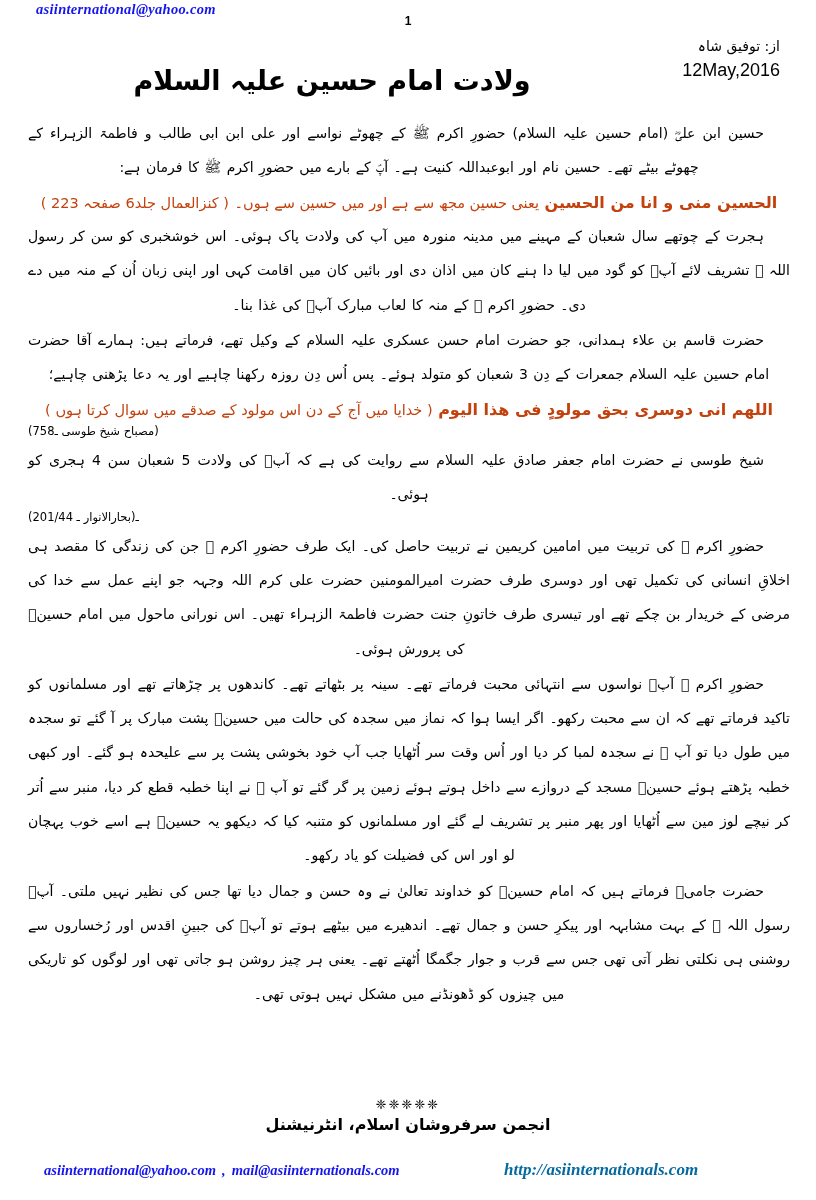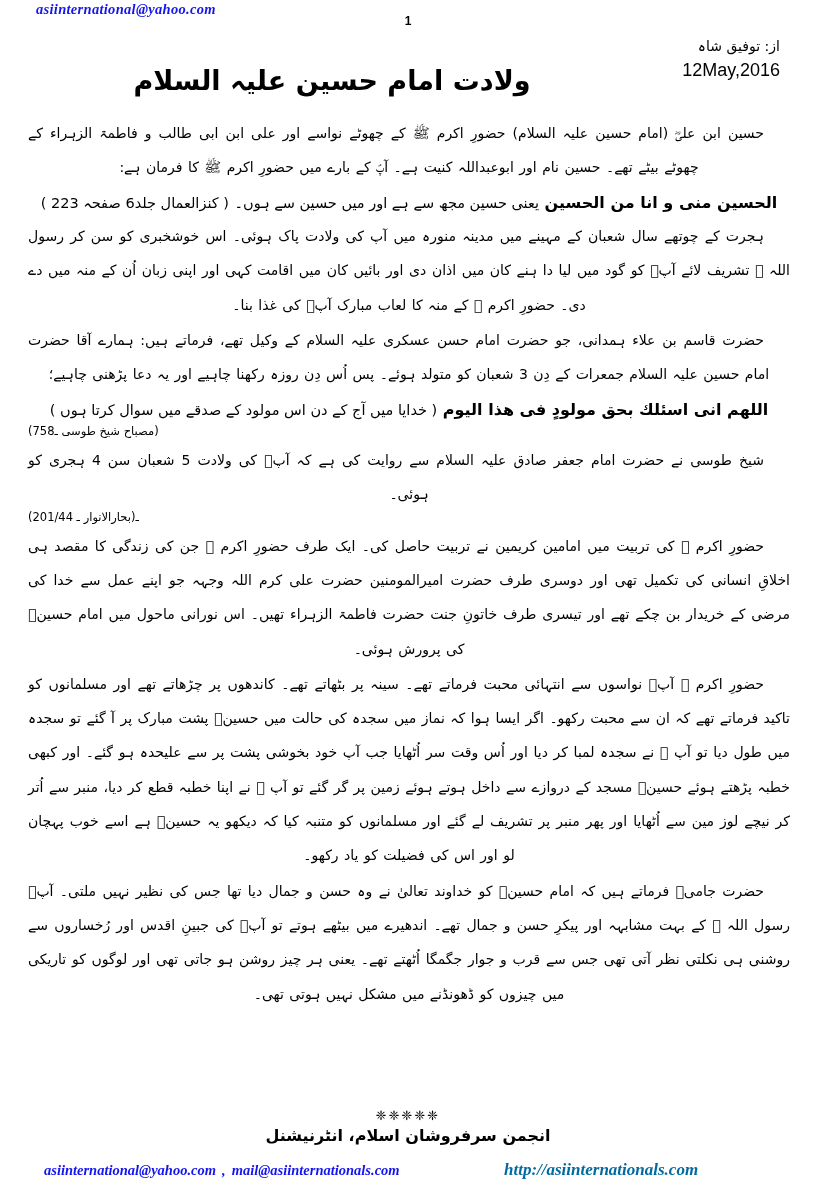--- a/index.html
+++ b/index.html
@@ -132,21 +132,21 @@
     text-indent: 26px;
     word-spacing: 1px;
   }
   .quote-ar {
     direction: rtl;
     text-align: center;
     font-family: "DejaVu Sans", sans-serif;
     font-weight: bold;
     font-size: 16px;
     line-height: 2.1;
-    color: #000000;
+    color: #c2410c;
     margin: 0;
   }
   .quote-ar .gloss {
     font-weight: normal;
     font-size: 14.5px;
   }
   .citation {
     direction: rtl;
     text-align: left;
     font-family: "DejaVu Sans", sans-serif;
@@ -174,21 +174,21 @@
     direction: ltr;
   }
   .org-name {
     text-align: center;
     direction: rtl;
     font-family: "DejaVu Sans", sans-serif;
     font-weight: bold;
     font-size: 16px;
     color: #000000;
     letter-spacing: 0.5px;
-    margin-bottom: 17px;
+    margin-bottom: 28px;
   }
   .footer-links {
     position: relative;
     height: 26px;
     direction: ltr;
     text-align: right;
   }
   .footer-emails {
     position: absolute;
     left: 44px;
@@ -244,21 +244,21 @@
       <span>الحسين منى و انا من الحسين</span>
       <span class="gloss">یعنی  حسین مجھ سے ہے اور میں حسین سے ہوں۔</span>
       <span class="gloss">( کنزالعمال جلد6 صفحہ 223 )</span>
     </p>
 
     <p class="para">ہجرت کے چوتھے سال شعبان کے مہینے میں مدینہ منورہ میں آپ کی ولادت پاک ہوئی۔ اس خوشخبری کو سن کر رسول اللہ ﷺ تشریف لائے آپؑ کو گود میں لیا دا ہنے کان میں اذان دی اور بائیں کان میں اقامت کہی اور اپنی زبان اُن کے منہ میں دے دی۔ حضورِ اکرم ﷺ کے منہ کا لعاب مبارک آپؑ کی غذا بنا۔</p>
 
     <p class="para">حضرت قاسم بن علاء ہمدانی، جو حضرت امام حسن عسکری علیہ السلام کے وکیل تھے، فرماتے ہیں: ہمارے آقا حضرت امام حسین علیہ السلام جمعرات کے دِن 3 شعبان کو متولد ہوئے۔ پس اُس دِن روزہ رکھنا چاہیے اور یہ دعا پڑھنی چاہیے؛</p>
 
     <p class="quote-ar">
-      <span>اللهم انى اسئلك بحق مولودٍ فى هذا اليوم</span>
+      <span>اللهم انى دوسری بحق مولودٍ فى هذا اليوم</span>
       <span class="gloss">( خدایا میں آج کے دن اس مولود کے صدقے میں سوال کرتا ہوں )</span>
     </p>
 
     <div class="citation">(مصباح شیخ طوسی ـ758)</div>
 
     <p class="para">شیخ طوسی نے حضرت امام جعفر صادق علیہ السلام سے روایت کی ہے کہ آپؑ کی ولادت 5 شعبان سن 4 ہجری کو ہوئی۔</p>
 
     <div class="citation">ـ(بحارالانوار ـ 201/44)</div>
 
     <p class="para">حضورِ اکرم ﷺ کی تربیت میں امامین کریمین نے تربیت حاصل کی۔ ایک طرف حضورِ اکرم ﷺ جن کی زندگی کا مقصد ہی اخلاقِ انسانی کی تکمیل تھی اور دوسری طرف حضرت امیرالمومنین حضرت علی کرم اللہ وجہہ جو اپنے عمل سے خدا کی مرضی کے خریدار بن چکے تھے اور تیسری طرف خاتونِ جنت حضرت فاطمۃ الزہراء تھیں۔ اس نورانی ماحول میں امام حسینؑ کی پرورش ہوئی۔</p>

